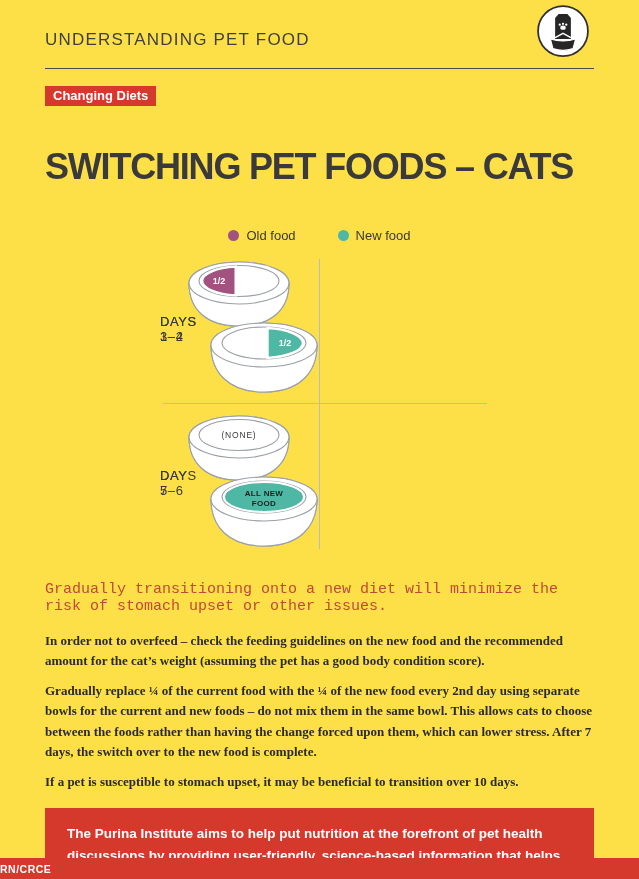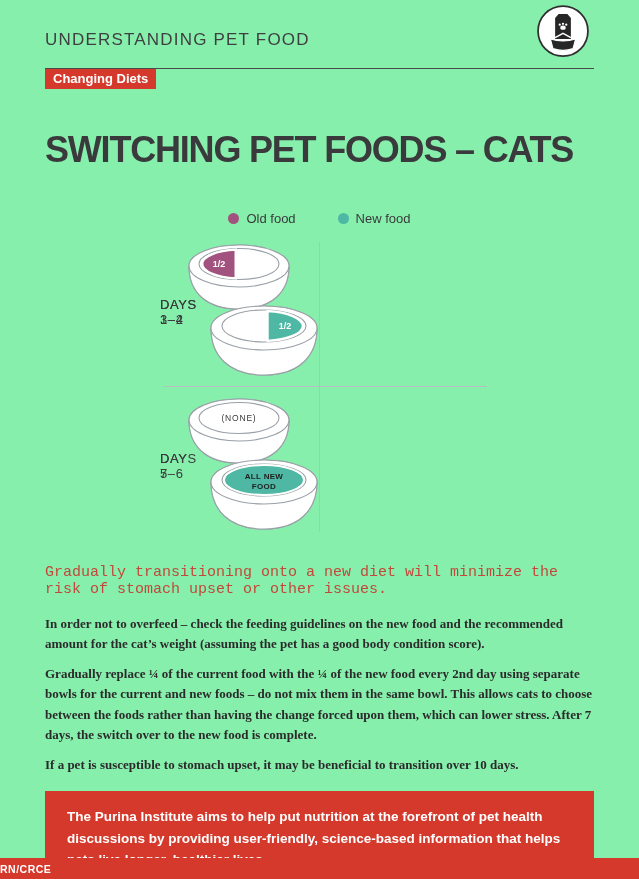--- a/index.html
+++ b/index.html
@@ -1,31 +1,31 @@
 <!DOCTYPE html>
 <html><head>
 <meta charset="utf-8">
 <style>
   * { margin:0; padding:0; box-sizing:border-box; }
   body { background:#e8e8e8; font-family:"Liberation Sans", sans-serif; }
   .page {
     position:relative; width:639px; height:879px; margin:0 auto;
-    background:#86efac; overflow:hidden;
+    background:#fde047; overflow:hidden;
   }
   .content { padding:20px 45px 0 45px; }
 
   
   .header-row { display:flex; justify-content:space-between; align-items:flex-start; }
   .header-title { font-size:17px; letter-spacing:1.2px; color:#3f3f41; padding-top:10px; }
   .header-icon { width:58px; height:56px; margin-top:-16px; margin-right:2px; }
   .header-rule { border:none; border-top:1.3px solid #4a4a4a; margin-top:8px; }
 
   
   .badge {
-    display:inline-block; background:#d5392b; color:#fff;
+    display:inline-block; margin-top:17px; background:#d5392b; color:#fff;
     font-size:13px; font-weight:700; padding:2px 8px 3px 8px;
   }
 
   
   .big-title {
     margin-top:40px; font-size:36px; font-weight:700; letter-spacing:-1.2px;
     color:#3a3a3c; font-family:"Liberation Sans", sans-serif;
   }
 
   

